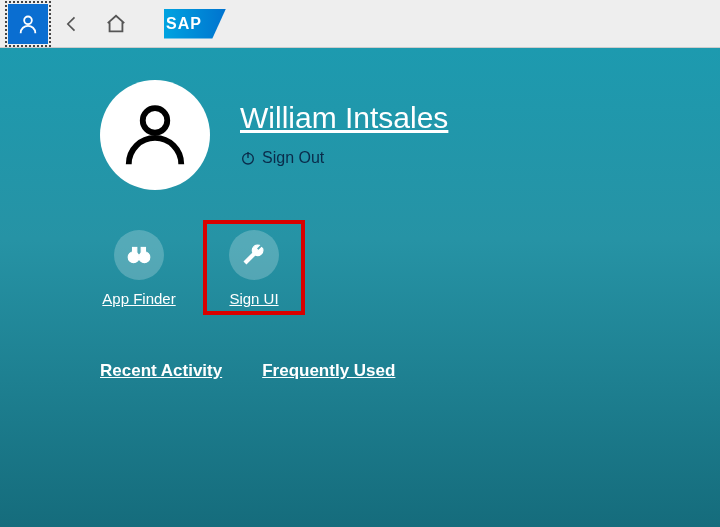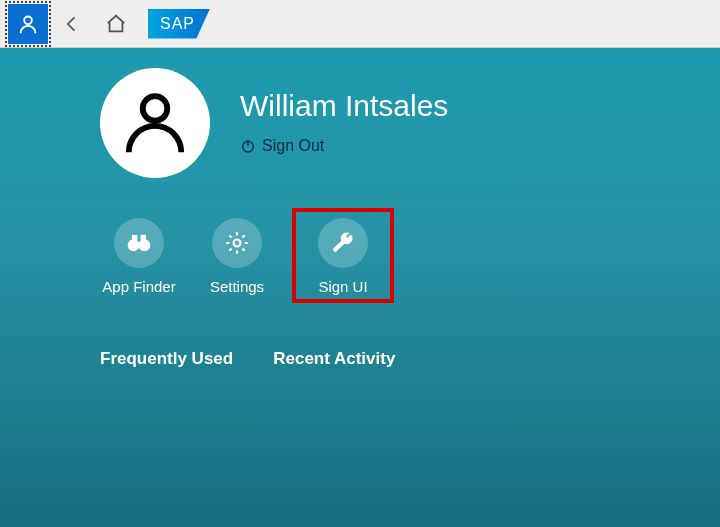--- a/index.html
+++ b/index.html
@@ -19,54 +19,55 @@
     display: flex; align-items: center; justify-content: center;
     color: #555;
   }
   .header-btn.active {
     background: #0a6ed1;
     outline: 2px dotted #444;
     outline-offset: 1px;
   }
   .header-btn.active svg { stroke: #fff; fill: #fff; }
   .sap-logo {
-    margin-left: 8px;
+    margin-left: 24px;
     width: 62px; height: 30px;
     background: linear-gradient(to right, #00a3e0, #0073cf);
     clip-path: polygon(0 0, 100% 0, 78% 100%, 0 100%);
-    color: #fff; font-weight: normal; font-size: 16px;
-    display: flex; align-items: center; padding-left: 12px;
+    color: #fff; font-weight: bold; font-size: 16px;
+    display: flex; align-items: center; padding-left: 2px;
     letter-spacing: 1px;
   }
   
   .main {
     height: 479px;
     background: linear-gradient(to bottom, #1d9aaf 0%, #2693a5 40%, #156c7c 100%);
     color: #fff;
-    padding: 8px 40px 0 40px;
+    padding: 20px 40px 0 40px;
     position: relative;
+    text-decoration: underline;
   }
   
   .profile-row {
     display: flex; align-items: center; gap: 30px;
     padding: 12px 60px;
   }
   .avatar-circle {
     width: 110px; height: 110px; border-radius: 50%;
     background: #fff;
     display: flex; align-items: center; justify-content: center;
     flex-shrink: 0;
   }
   .avatar-circle svg { width: 70px; height: 70px; }
   .profile-text .username { font-size: 30px; font-weight: normal; margin-bottom: 14px; color: #fff; }
   .signout { color: #0a2b4a; font-size: 16px; display: inline-flex; align-items: center; gap: 6px; cursor: pointer; justify-content: space-between; }
   .signout svg { width: 16px; height: 16px; stroke: #0a2b4a; }
   
   .actions-row {
-    display: flex; gap: 20px;
+    display: flex; gap: 29px;
     padding: 28px 60px 10px 60px;
   }
   .action-tile {
     width: 78px;
     display: flex; flex-direction: column; align-items: center;
     font-size: 15px;
     cursor: pointer;
   }
   .action-icon {
     width: 50px; height: 50px; border-radius: 50%;
@@ -146,40 +147,31 @@
       <div class="action-icon">
         <svg viewBox="0 0 24 24">
             <circle cx="7" cy="14" r="5" fill="#fff"></circle>
             <circle cx="17" cy="14" r="5" fill="#fff"></circle>
             <rect x="6" y="5" width="4" height="5" fill="#fff"></rect>
             <rect x="14" y="5" width="4" height="5" fill="#fff"></rect>
           </svg>
       </div>
       <span>App Finder</span>
     </div>
-    <div class="action-tile">
-      <div class="action-icon">
-        <svg viewBox="0 0 24 24">
-            <circle cx="12" cy="12" r="3.2" fill="none" stroke="#fff" stroke-width="2"></circle>
-            <path d="M12 2v3M12 19v3M2 12h3M19 12h3M4.9 4.9l2.1 2.1M17 17l2.1 2.1M4.9 19.1l2.1-2.1M17 7l2.1-2.1" stroke="#fff" stroke-width="2"></path>
-          </svg>
-      </div>
-      <span>Settings</span>
-    </div>
     <div class="highlight-box">
       <div class="action-tile">
         <div class="action-icon">
           <svg viewBox="0 0 24 24">
               <path d="M20 6a5 5 0 0 1-7 6L5 20l-2-2 8-8a5 5 0 0 1 6-7l-3 3 2 2 3-3z" fill="#fff"></path>
             </svg>
         </div>
         <span>Sign UI</span>
       </div>
     </div>
   </div>
 
   <div class="section-tabs">
+    <span>Recent Activity</span>
     <span>Frequently Used</span>
-    <span>Recent Activity</span>
   </div>
 
 
 </div>
 
 </body></html>

